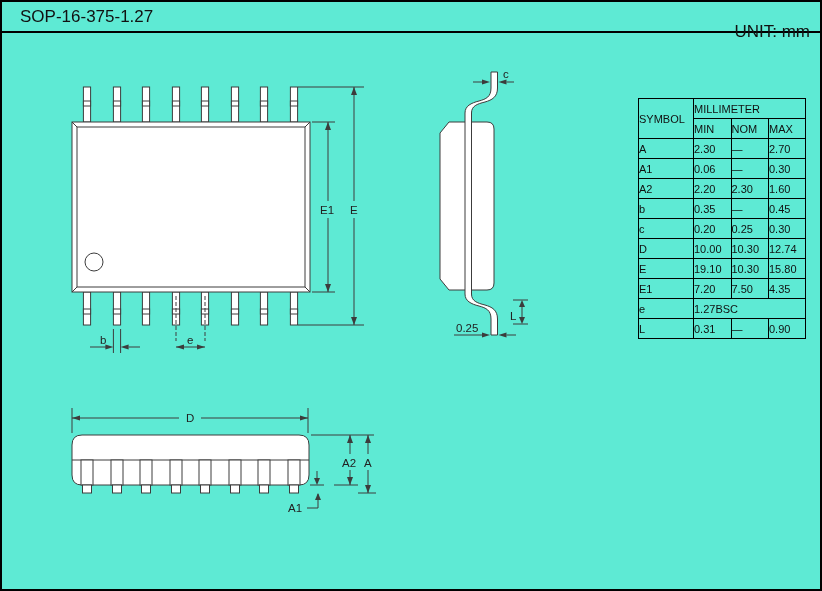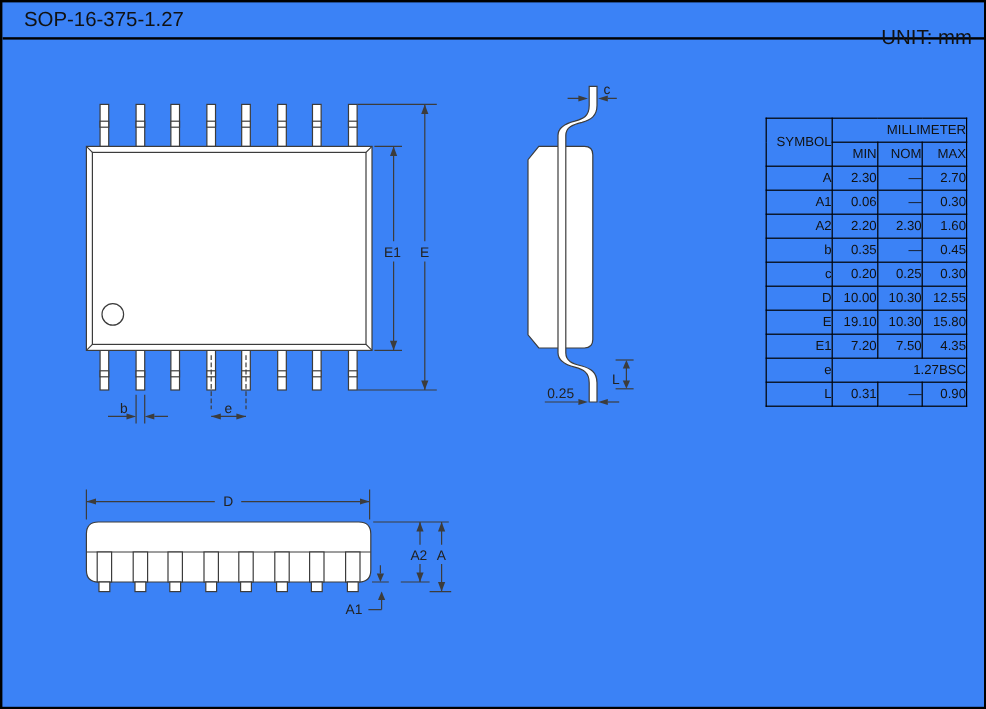--- a/index.html
+++ b/index.html
@@ -1,17 +1,17 @@
 <!DOCTYPE html>
 <html><head>
 <meta charset="utf-8">
 <style>
   html,body{margin:0;padding:0;background:#fff;}
   #page{
-    position:relative;width:822px;height:591px;background:#3b82f6;
+    position:relative;width:822px;height:591px;background:#5eead4;
     font-family:"Liberation Sans", sans-serif;color:#000;
     box-sizing:border-box;border:2px solid #000;overflow:hidden;
   }
   #titlebar{
     position:absolute;left:0;top:0;width:100%;height:31px;
     border-bottom:2px solid #000;box-sizing:border-box;
   }
   #title{
     position:absolute;left:18px;top:5px;font-size:17px;color:#111;
   }
@@ -22,21 +22,21 @@
   svg text{font-family:"Liberation Sans", sans-serif;font-size:11.5px;fill:#222;}
   .ln{stroke:#3c3c3c;stroke-width:1;fill:none;}
   .shape{stroke:#3c3c3c;stroke-width:1;fill:#fff;}
   .arr{fill:#3c3c3c;stroke:none;}
   .dash{stroke:#3c3c3c;stroke-width:1;fill:none;stroke-dasharray:4 2;}
   #dimtable{
     position:absolute;left:636px;top:96px;width:167px;
     border-collapse:collapse;table-layout:fixed;
   }
   #dimtable th,#dimtable td{
-    border:1px solid #000;text-align:right;vertical-align:middle;
+    border:1px solid #000;text-align:left;vertical-align:middle;
     font-size:11px;font-weight:normal;height:19px;padding:0;color:#111;
   }
 </style>
 </head>
 <body>
 
 <div id="page">
 
   <div id="titlebar">
     <span id="title">SOP-16-375-1.27</span>
@@ -275,21 +275,21 @@
     <tr>
       <td>c</td>
       <td>0.20</td>
       <td>0.25</td>
       <td>0.30</td>
     </tr>
     <tr>
       <td>D</td>
       <td>10.00</td>
       <td>10.30</td>
-      <td>12.55</td>
+      <td>12.74</td>
     </tr>
     <tr>
       <td>E</td>
       <td>19.10</td>
       <td>10.30</td>
       <td>15.80</td>
     </tr>
     <tr>
       <td>E1</td>
       <td>7.20</td>

